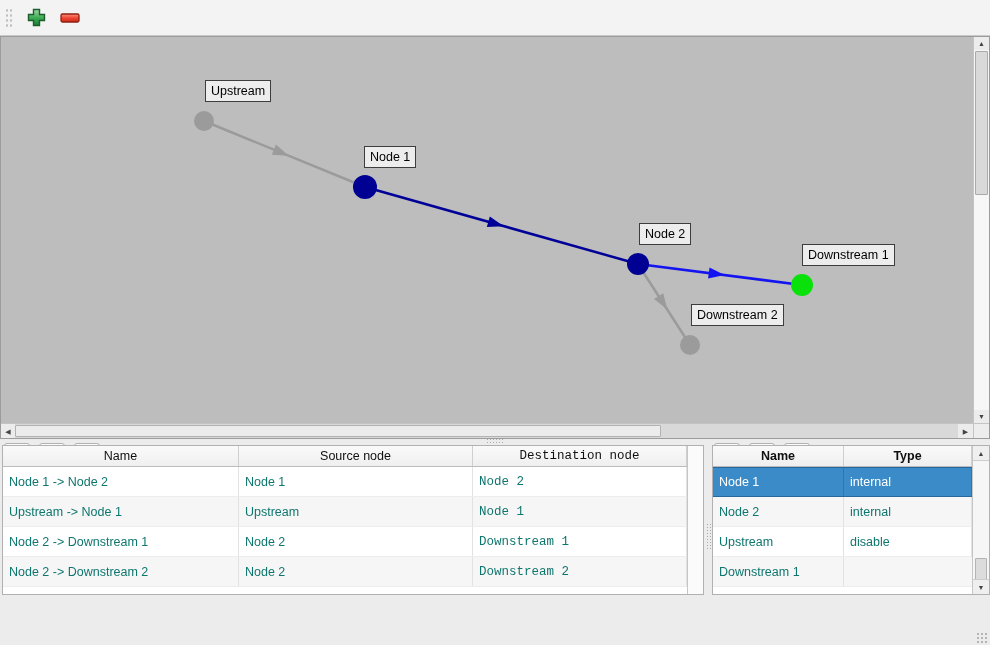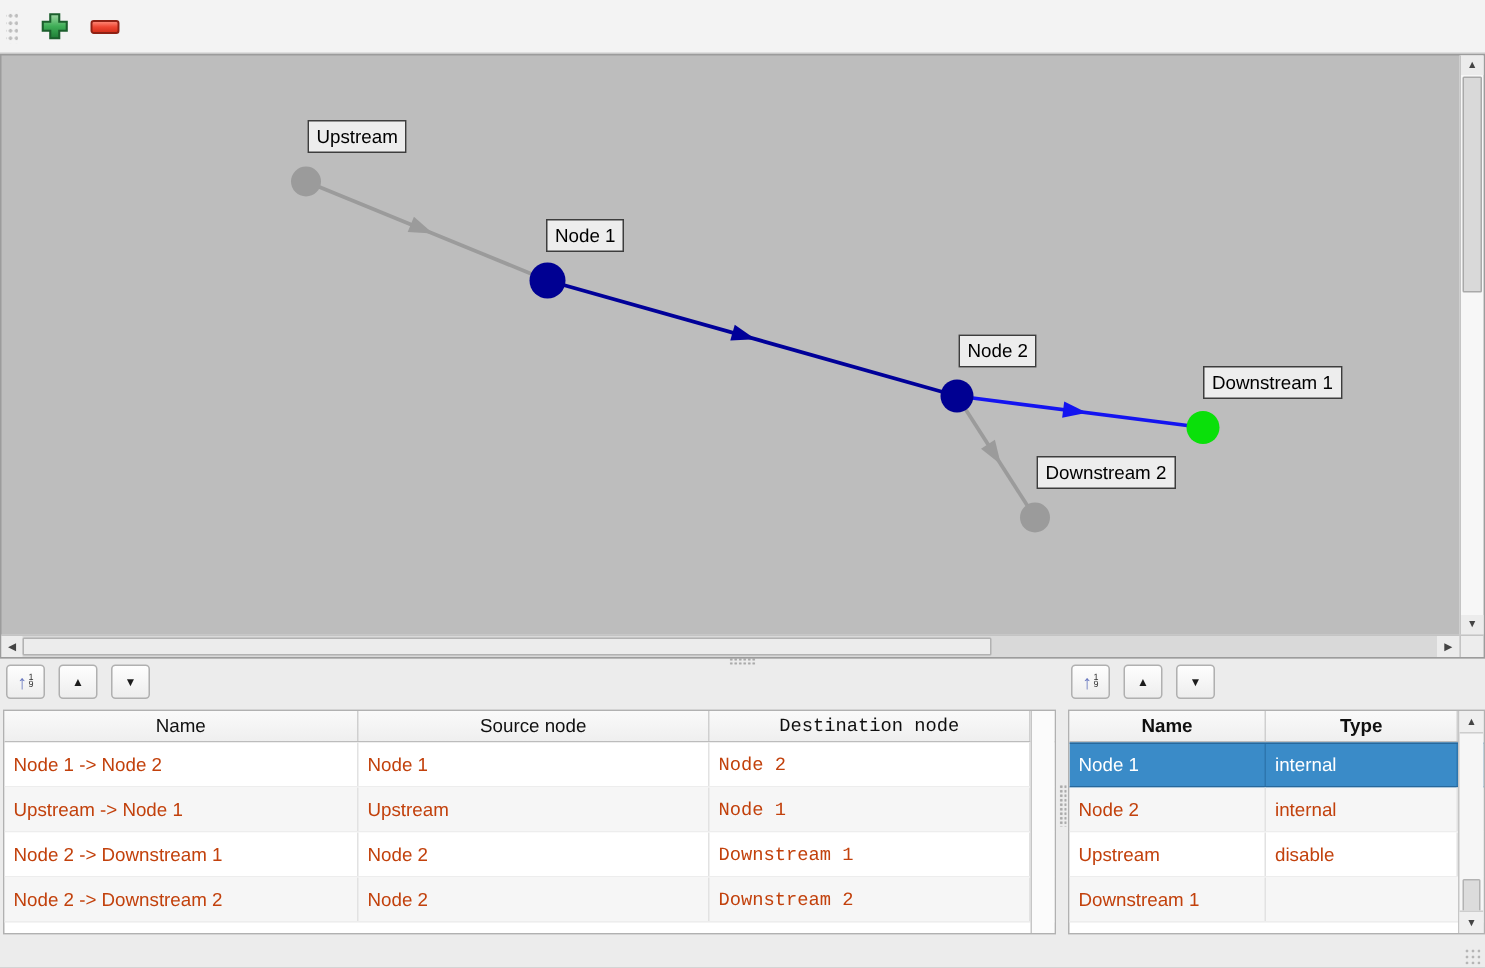--- a/index.html
+++ b/index.html
@@ -87,36 +87,36 @@
     width:26px;height:23px;border:1px solid #b0b0b0;border-radius:3px;
     background:linear-gradient(#fefefe,#ededed);
     display:flex;align-items:center;justify-content:center;padding:0;cursor:pointer;
   }
   .tri{font-size:8px;line-height:1;color:#1c1c1c;}
   .sort-ic{display:flex;align-items:center;}
   .sort-arrow{color:#6a79c0;font-weight:bold;font-size:13px;line-height:1;}
   .sort-nums{display:flex;flex-direction:column;font-size:6px;line-height:5px;color:#333;margin-left:1px;}
   
   .gtable{
-    position:absolute;top:473px;height:150px;background:#fff;
+    position:absolute;top:445px;height:150px;background:#fff;
     border:1px solid #b1b1b1;box-sizing:border-box;overflow:hidden;
   }
   #edges-table{left:2px;width:702px;}
   #nodes-table{left:712px;width:278px;}
   .thead{display:flex;height:21px;background:linear-gradient(#fafafa,#efefef);border-bottom:1px solid #bcbcbc;box-sizing:border-box;}
   .hcell{
     border-right:1px solid #cfcfcf;display:flex;align-items:center;justify-content:center;
     font-size:12.5px;color:#101010;box-sizing:border-box;cursor:default;
   }
   #nodes-table .hcell{font-weight:bold;}
   .trow{display:flex;height:30px;background:#fff;border-bottom:1px solid #ededed;box-sizing:border-box;cursor:default;}
   .trow.alt{background:#f6f6f6;text-align:center;}
   .tcell{
     border-right:1px solid #e2e2e2;display:flex;align-items:center;
-    padding-left:6px;font-size:12.5px;color:#c2410c;box-sizing:border-box;
+    padding-left:6px;font-size:12.5px;color:#0f766e;box-sizing:border-box;
     white-space:nowrap;overflow:hidden;
   }
   .trow.selected{background:#3a8bc8;border-top:1px solid #27689c;border-bottom:1px solid #27689c;}
   .trow.selected .tcell{color:#fff;border-right-color:#2d76ae;}
   .c-l0{width:236px;} .c-l1{width:234px;} .c-l2{width:214px;font-family:Liberation Mono, monospace;}
   .c-r0{width:131px;} .c-r1{width:128px;}
   .t-gutter{
     position:absolute;right:0;top:0;bottom:0;width:16px;
     background:#fbfbfb;border-left:1px solid #c6c6c6;box-sizing:border-box;
   }

